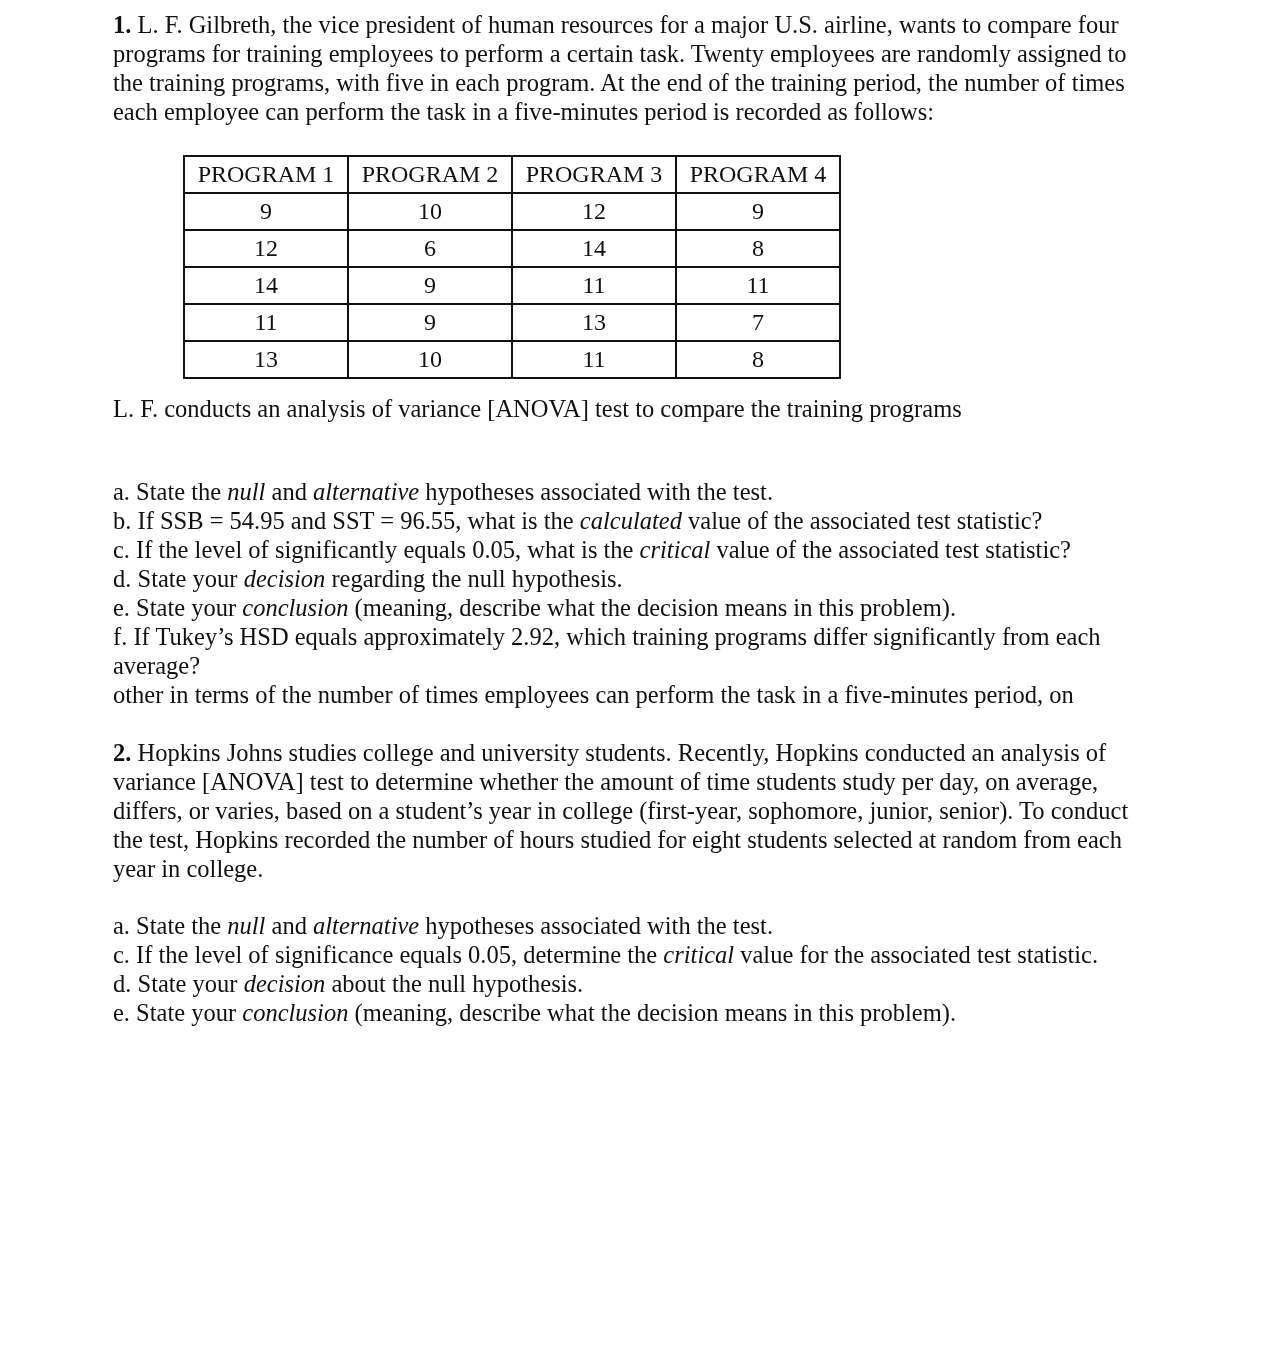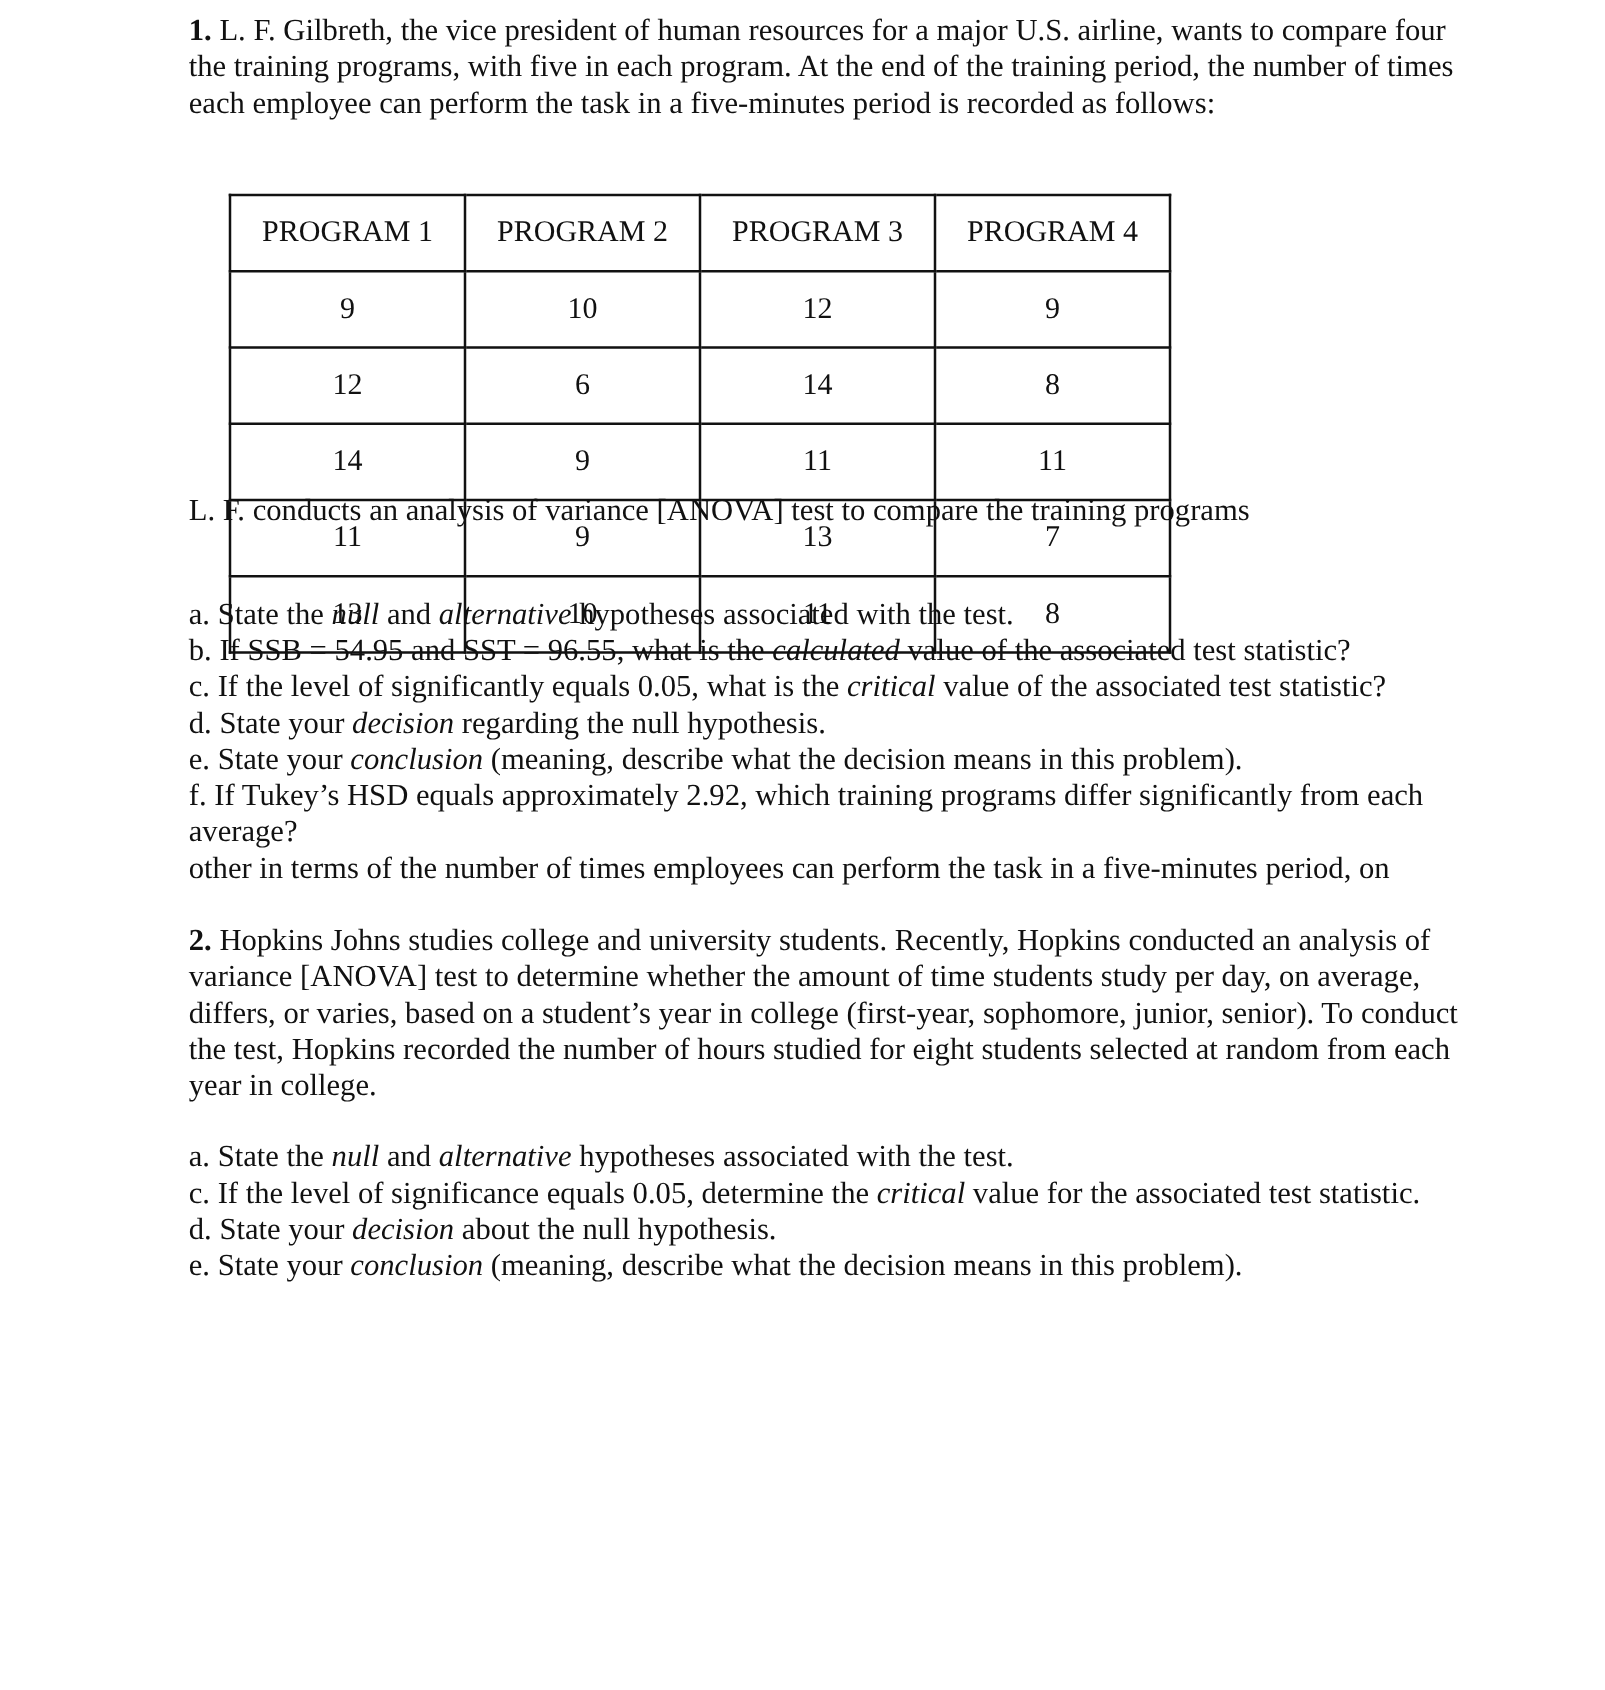--- a/index.html
+++ b/index.html
@@ -12,29 +12,30 @@
     .para { line-height: 29px; margin: 0; }
     .line { display: block; white-space: nowrap; }
     b { font-weight: bold; }
     i { }
     table.data {
       position: absolute; left: 183px; top: 155px;
       border-collapse: collapse; font-size: 24px;
     }
     table.data th, table.data td {
       border: 2px solid #111; text-align: center; font-weight: normal;
-      width: 162px; height: 35px; padding: 12px; line-height: 35px;
+      width: 162px; height: 35px; padding: 0; line-height: 35px;
     }
-    .abs { position: absolute; left: 113px; margin-left: 38px; }
+    .abs { position: absolute; left: 113px; }
   </style>
 </head>
 <body>
 
 <div class="abs para" style="top:10px;">
   <span class="line"><b>1.</b><span> L. F. Gilbreth, the vice president of human resources for a major U.S. airline, wants to compare four</span></span>
+  <span class="line">programs for training employees to perform a certain task. Twenty employees are randomly assigned to</span>
   <span class="line">the training programs, with five in each program. At the end of the training period, the number of times</span>
   <span class="line">each employee can perform the task in a five-minutes period is recorded as follows:</span>
 </div>
 
 <table class="data">
   <thead>
     <tr>
       <th>PROGRAM 1</th>
       <th>PROGRAM 2</th>
       <th>PROGRAM 3</th>

